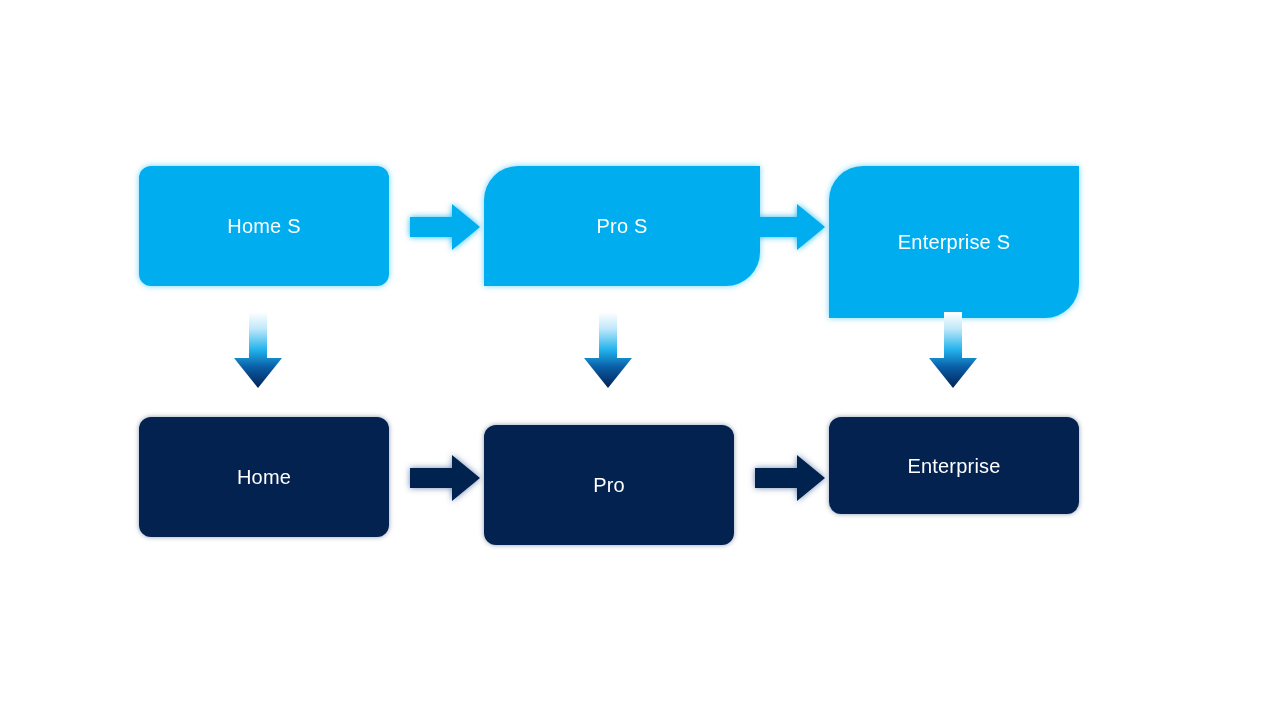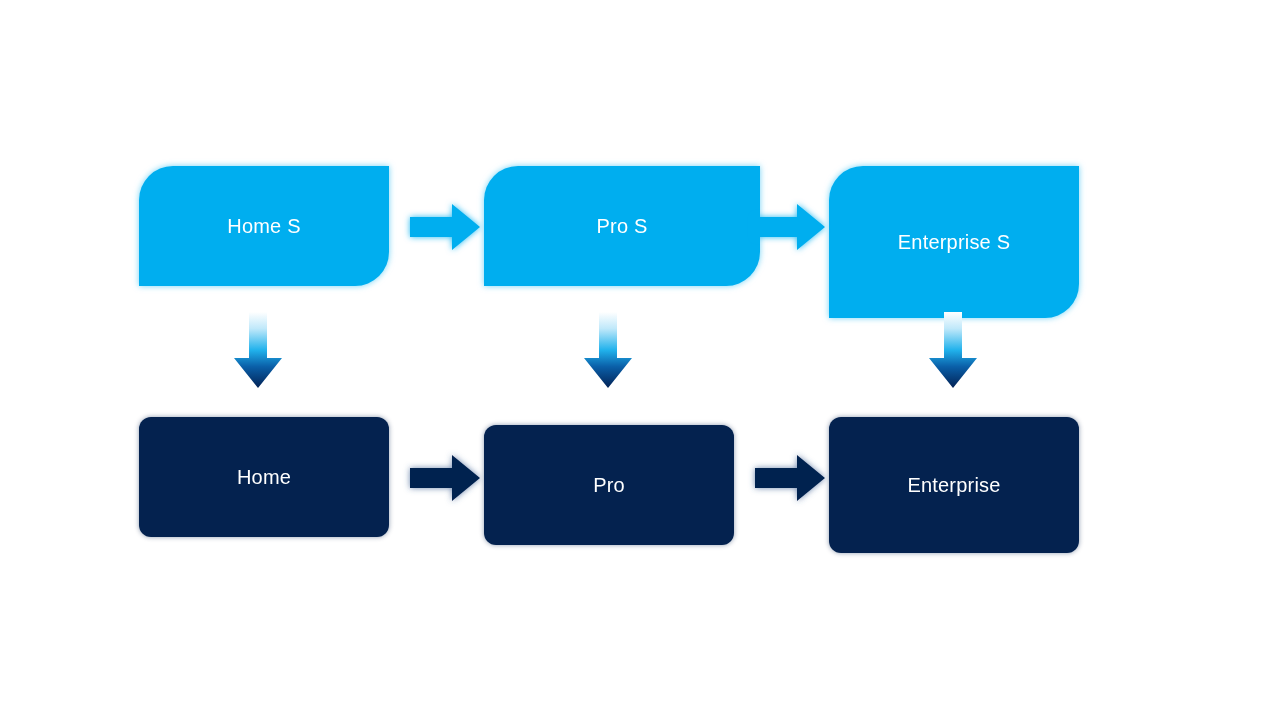--- a/index.html
+++ b/index.html
@@ -70,21 +70,21 @@
     width: 100%;
     height: 100%;
     overflow: visible;
   }
 </style>
 </head>
 <body>
 
 <div id="canvas">
 
-  <div class="node node--service" style="left:139px; top:166px; width:250px; height:120px;">
+  <div class="node node--service" style="left:139px; top:166px; width:250px; height:120px;border-radius:12px;">
     <span class="node-label">Home S</span>
   </div>
 
   <div class="node node--service" style="left:484px; top:166px; width:276px; height:120px;">
     <span class="node-label">Pro S</span>
   </div>
 
   <div class="node node--service" style="left:829px; top:166px; width:250px; height:152px;">
     <span class="node-label">Enterprise S</span>
   </div>
@@ -157,21 +157,21 @@
   </div>
 
   <div class="node node--product" style="left:139px; top:417px; width:250px; height:120px;">
     <span class="node-label">Home</span>
   </div>
 
   <div class="node node--product" style="left:484px; top:425px; width:250px; height:120px;">
     <span class="node-label">Pro</span>
   </div>
 
-  <div class="node node--product" style="left:829px; top:417px; width:250px; height:136px;">
+  <div class="node node--product" style="left:829px; top:417px; width:250px; height:97px;">
     <span class="node-label">Enterprise</span>
   </div>
 
   <div class="arrow" style="left:406px; top:451px; width:78px; height:54px;">
     <svg viewBox="0 0 78 54" preserveAspectRatio="none" aria-hidden="true">
       <defs>
         <filter id="glowNavy1" x="-60%" y="-60%" width="220%" height="220%">
           <feDropShadow dx="0" dy="0" stdDeviation="3.2" flood-color="#3E5E92" flood-opacity="0.75"></feDropShadow>
         </filter>
       </defs>

